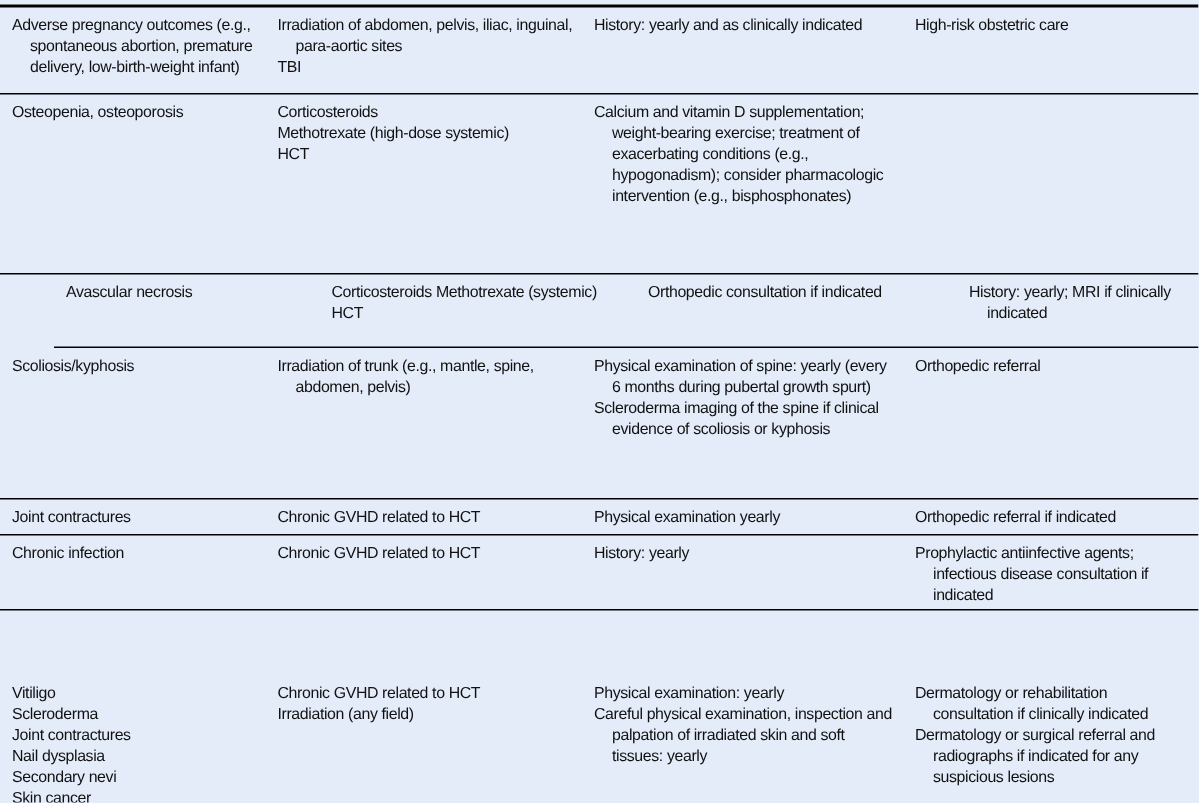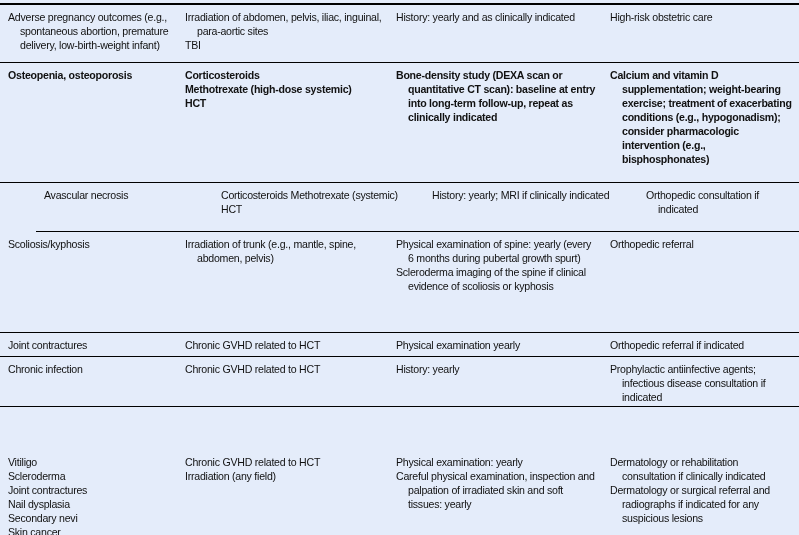--- a/index.html
+++ b/index.html
@@ -23,21 +23,21 @@
     border-bottom: 2px solid #000;
   }
   .row {
     display: grid;
     grid-template-columns: 177px 211px 214px 1fr;
     border-bottom: 1px solid #000;
     box-sizing: border-box;
   }
   .row:last-child { border-bottom: none; margin-top: 43px; }
   .row:nth-child(1) { min-height: 58px; }
-  .row:nth-child(2) { min-height: 120px; font-weight: bold; }
+  .row:nth-child(2) { min-height: 120px; }
   .row:nth-child(3) { min-height: 49px; margin-left: 36px; }
   .row:nth-child(4) { min-height: 101px; }
   .row:nth-child(5) { min-height: 24px; }
   .row:nth-child(6) { min-height: 49px; }
   .row:nth-child(7) { min-height: 119px; }
   .cell {
     padding: 5px 5px 2px 8px;
     box-sizing: border-box;
   }
   .cell p {
@@ -67,40 +67,37 @@
     </div>
     <div class="row">
       <div class="cell cell-0">
         <p>Osteopenia, osteoporosis</p>
       </div>
       <div class="cell cell-1">
         <p>Corticosteroids</p>
         <p>Methotrexate (high-dose systemic)</p>
         <p>HCT</p>
       </div>
-      <div class="cell cell-2">
-        <p>Bone-density study (DEXA scan or quantitative CT scan): baseline at entry into long-term follow-up, repeat as clinically indicated</p>
-      </div>
       <div class="cell cell-3">
         <p>Calcium and vitamin D supplementation; weight-bearing exercise; treatment of exacerbating conditions (e.g., hypogonadism); consider pharmacologic intervention (e.g., bisphosphonates)</p>
       </div>
     </div>
     <div class="row">
       <div class="cell cell-0">
         <p>Avascular necrosis</p>
       </div>
       <div class="cell cell-1">
         <p>Corticosteroids Methotrexate (systemic)</p>
         <p>HCT</p>
       </div>
+      <div class="cell cell-3">
+        <p>Orthopedic consultation if indicated</p>
+      </div>
       <div class="cell cell-2">
         <p>History: yearly; MRI if clinically indicated</p>
-      </div>
-      <div class="cell cell-3">
-        <p>Orthopedic consultation if indicated</p>
       </div>
     </div>
     <div class="row">
       <div class="cell cell-0">
         <p>Scoliosis/kyphosis</p>
       </div>
       <div class="cell cell-1">
         <p>Irradiation of trunk (e.g., mantle, spine, abdomen, pelvis)</p>
       </div>
       <div class="cell cell-2">

